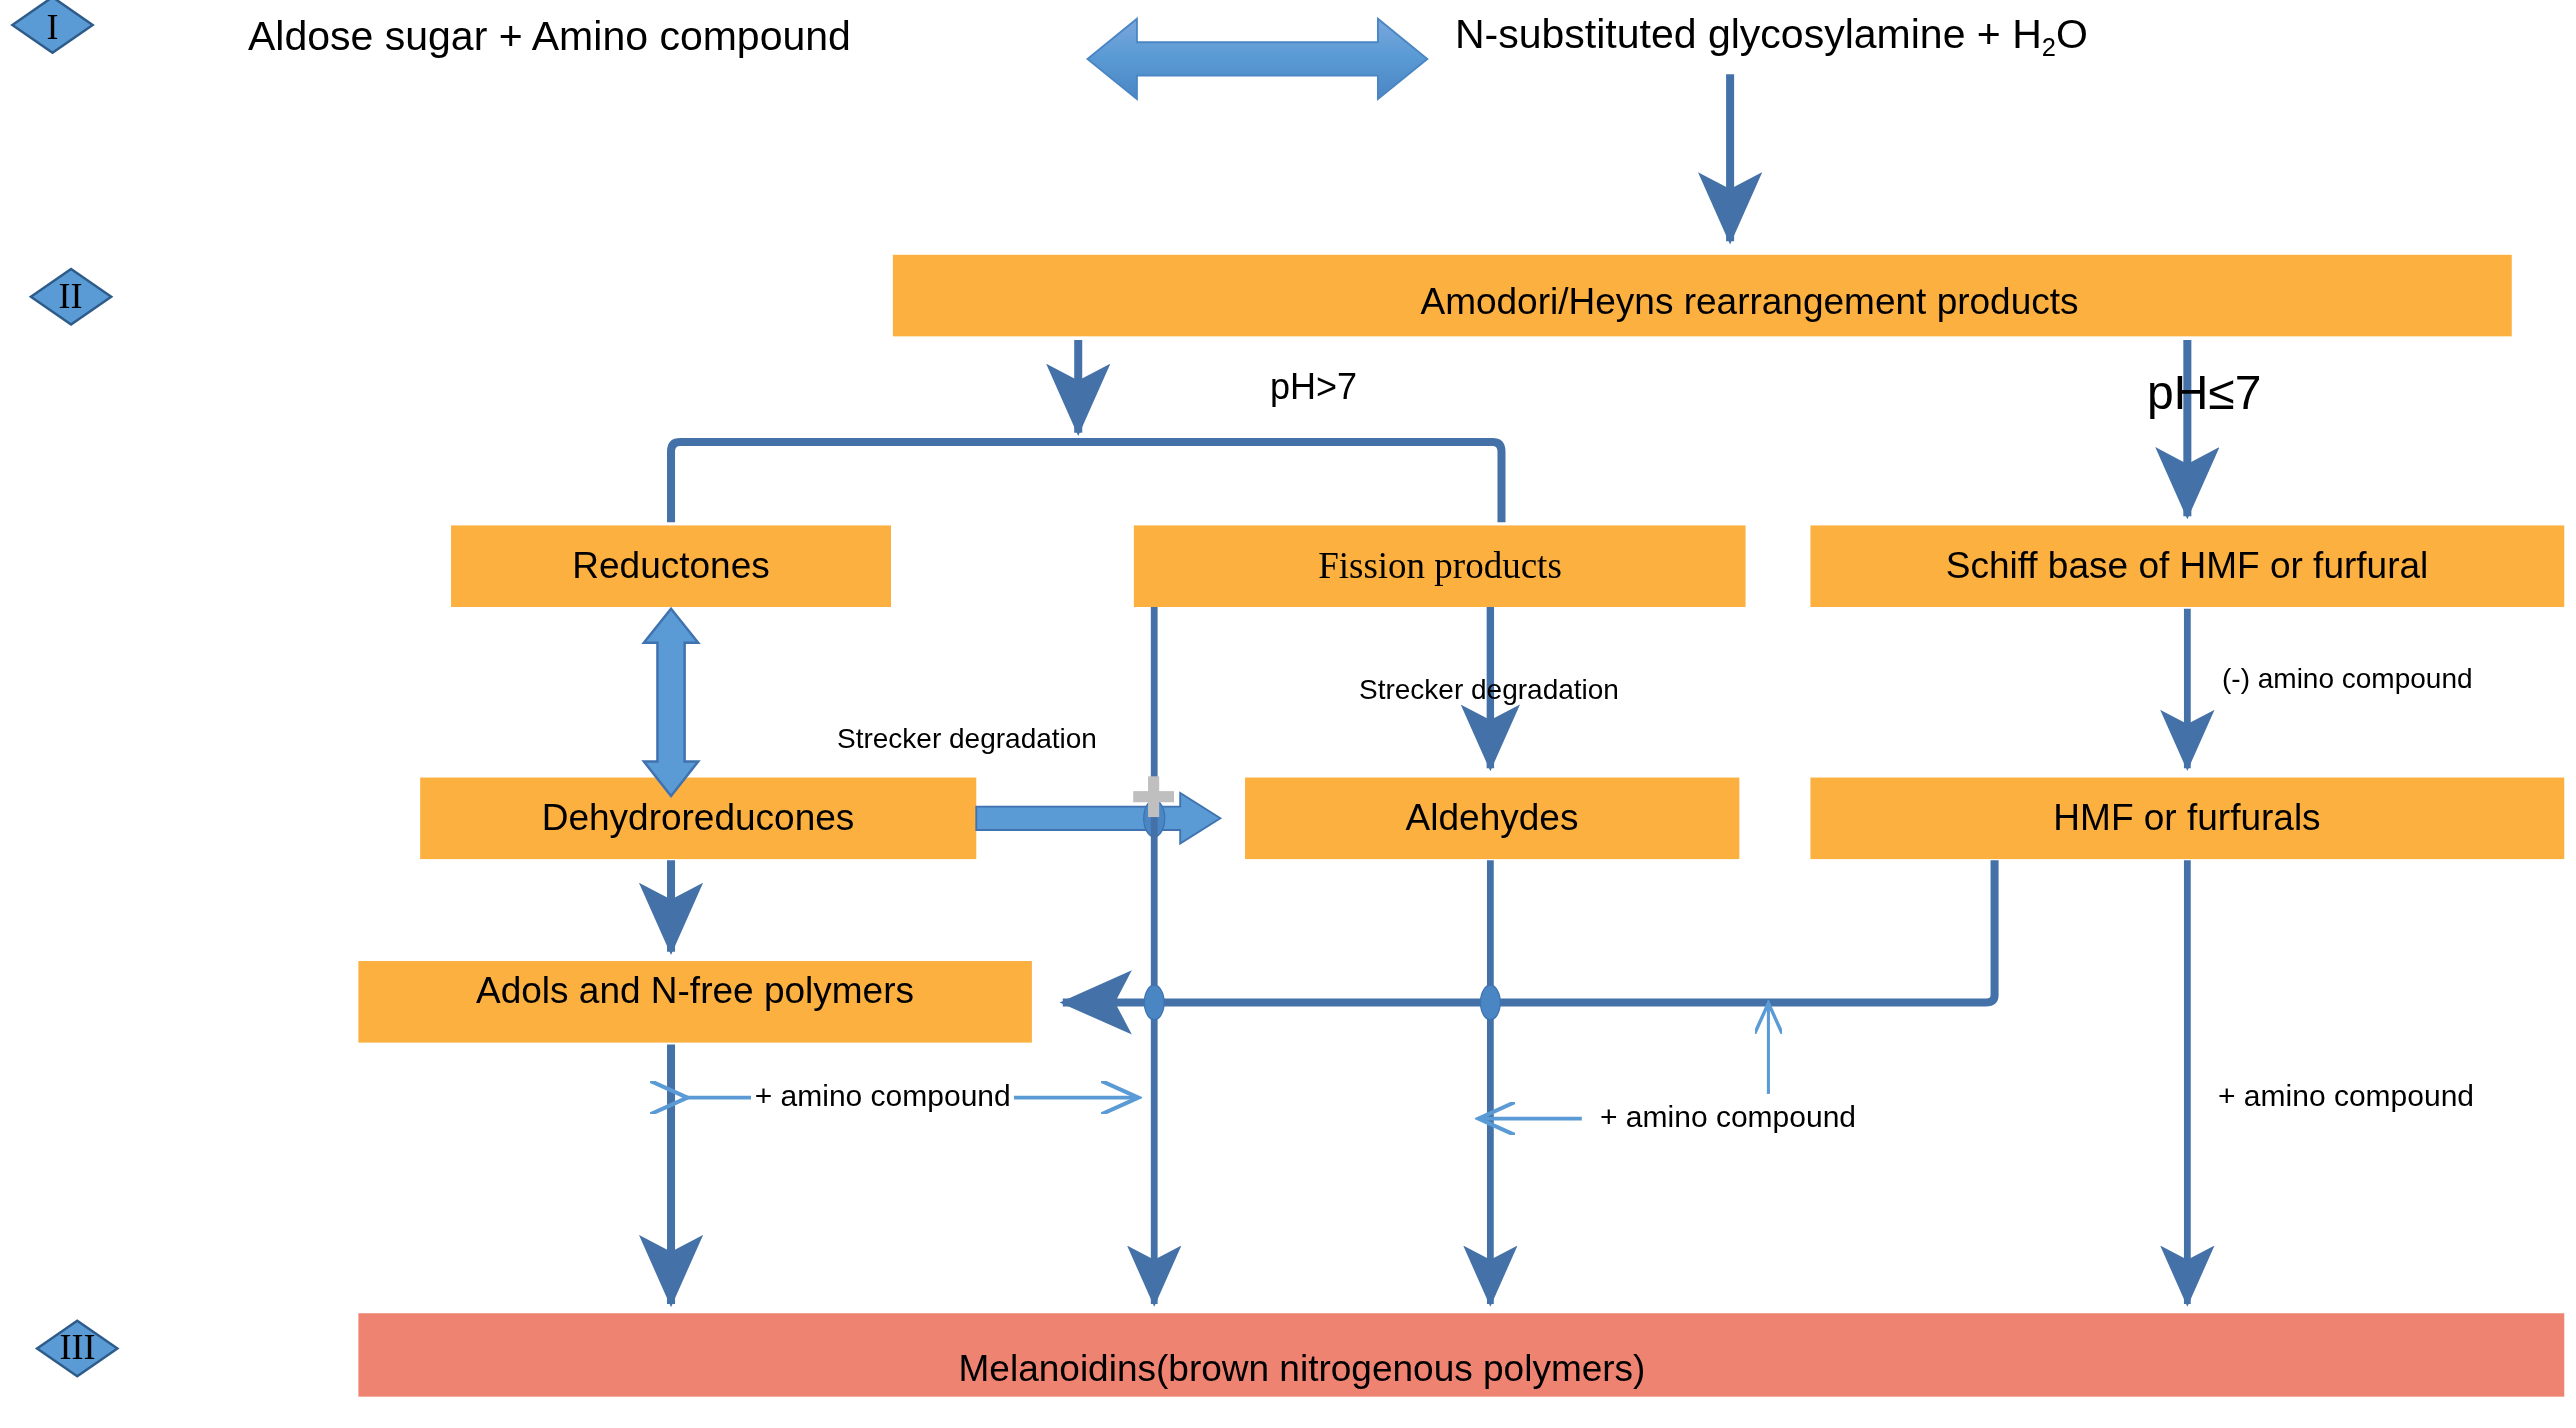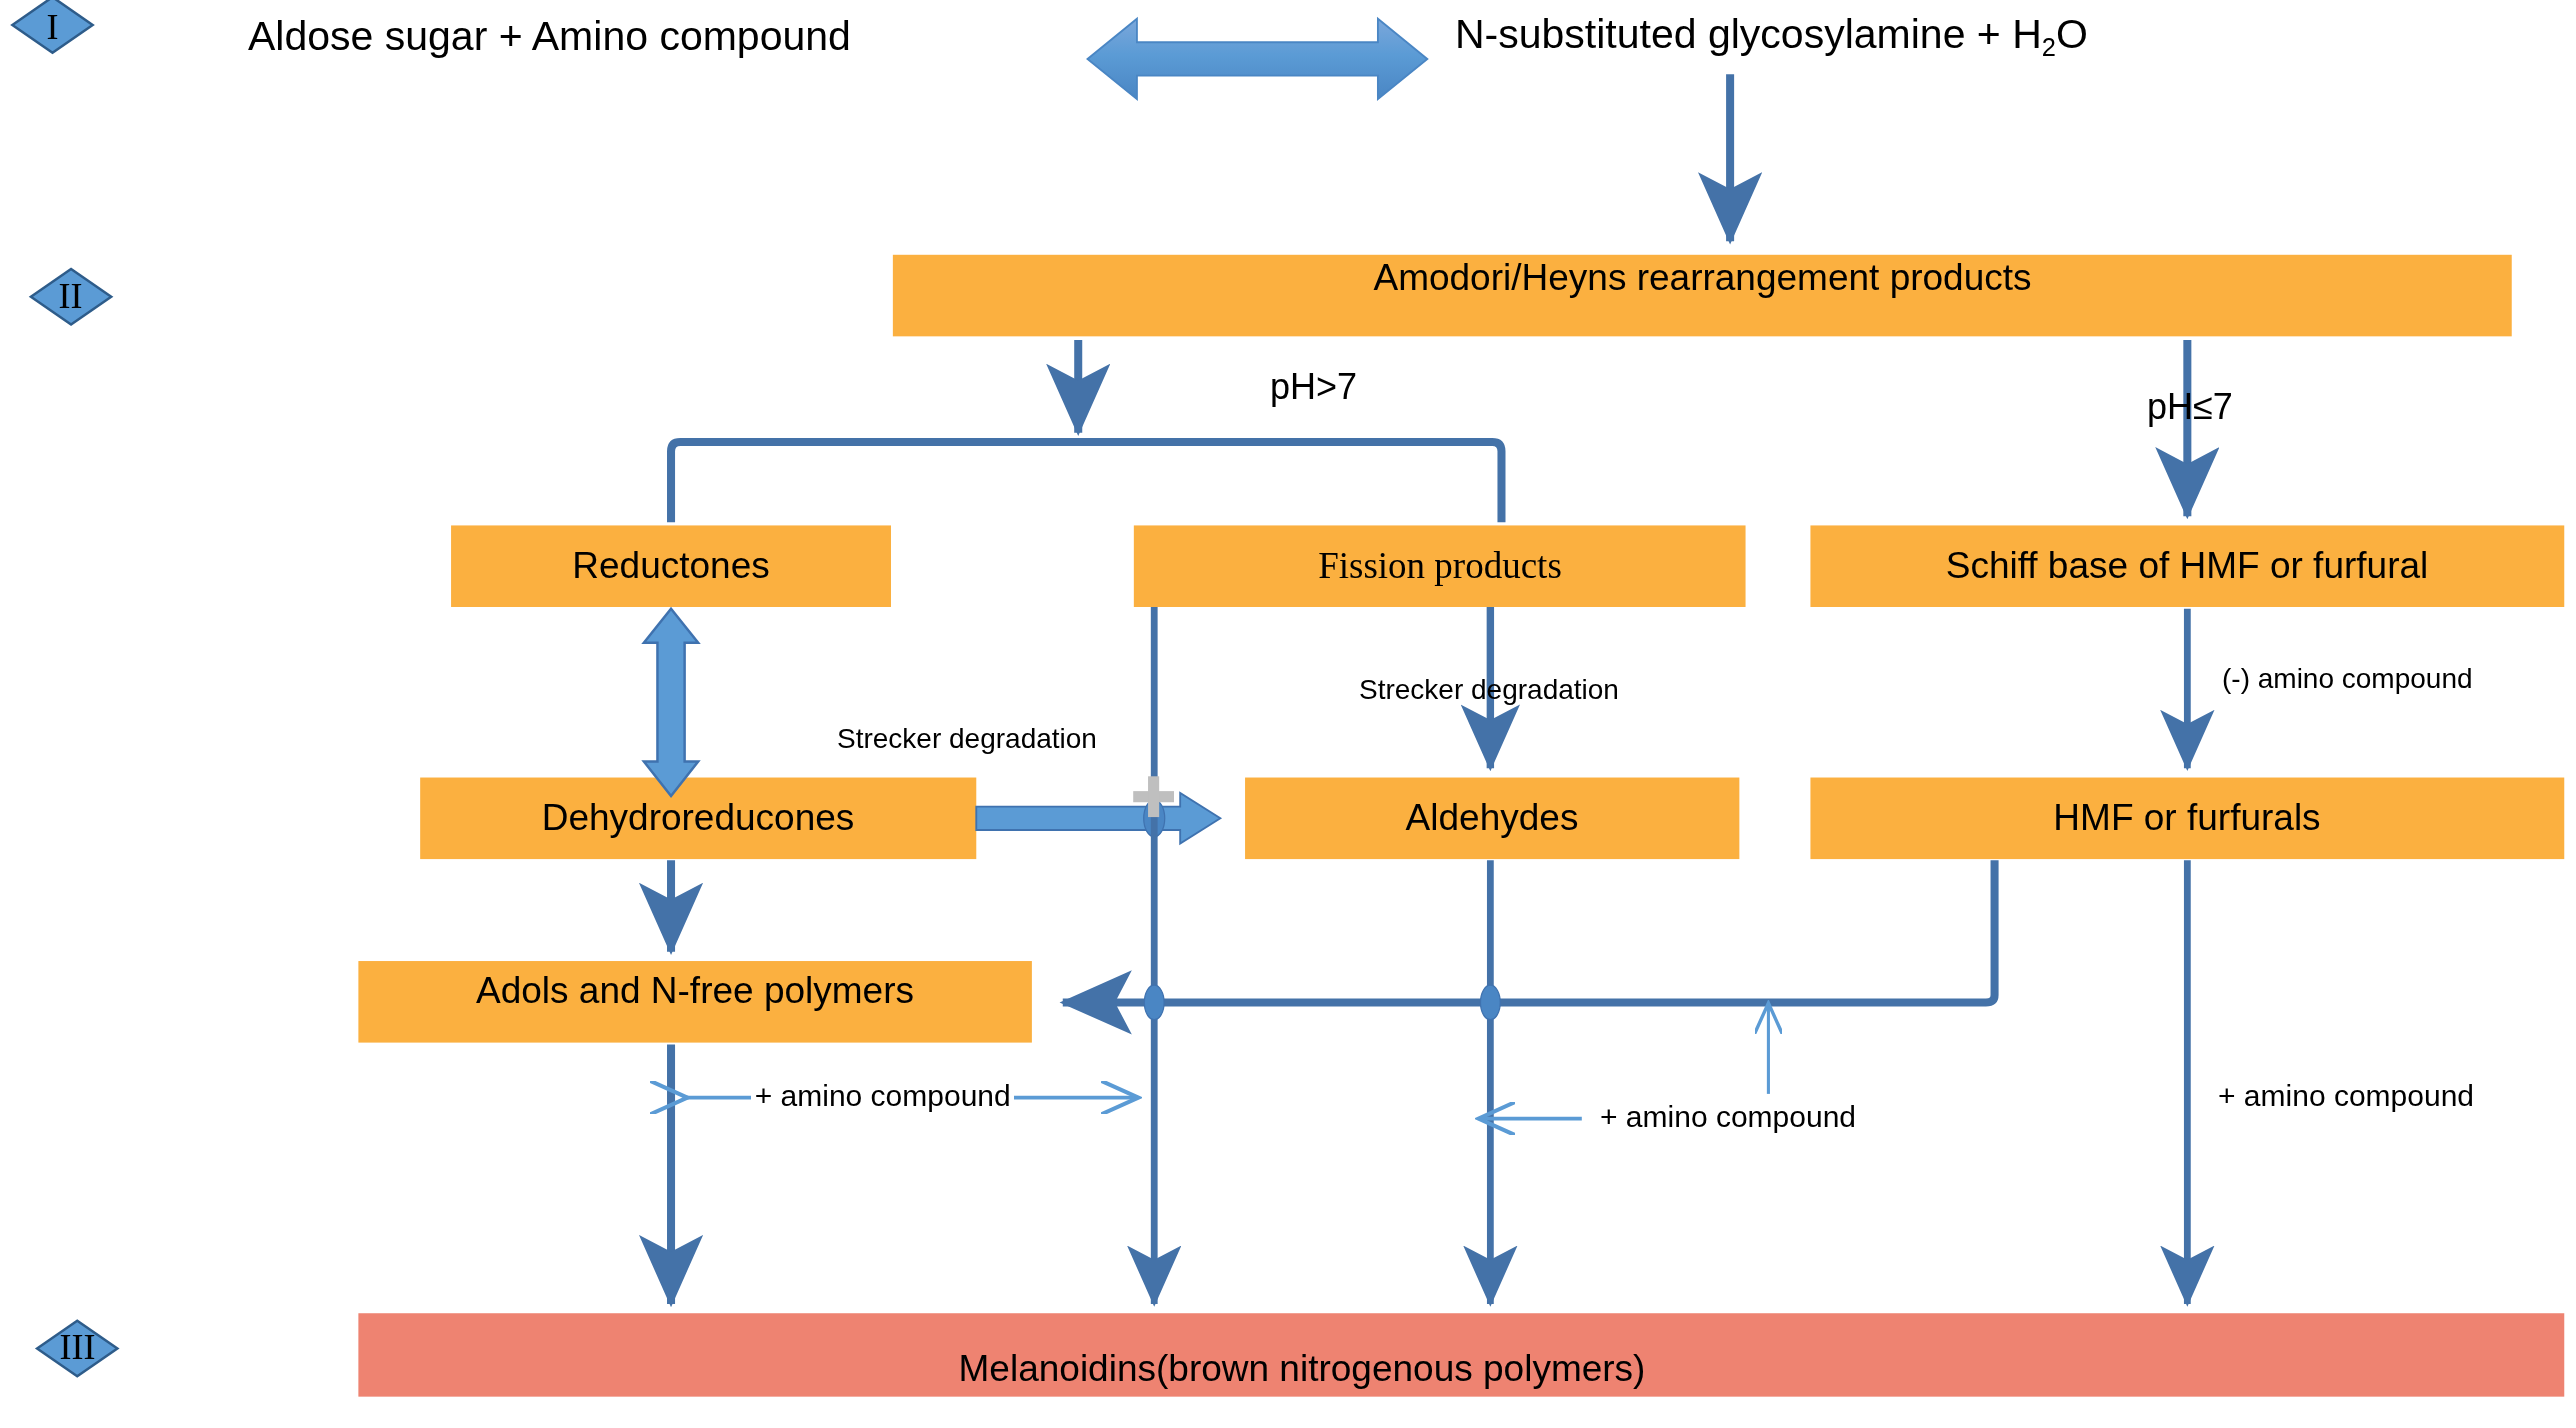--- a/index.html
+++ b/index.html
@@ -106,41 +106,41 @@
   </svg>
 
   <div class="stagelbl" style="left:31px;top:5px;width:43px;height:43px;font-size:36px;">I</div>
   <div class="stagelbl" style="left:49px;top:274px;width:43px;height:43px;font-size:36px;">II</div>
   <div class="stagelbl" style="left:56px;top:1325px;width:43px;height:43px;font-size:36px;">III</div>
 
   <div class="plaintext eq" style="left:248px;top:37px;transform:translateY(-50%);font-size:41px;">Aldose  sugar   +   Amino compound</div>
 
   <div class="plaintext eq" style="left:1455px;top:37px;transform:translateY(-50%);font-size:41px;"><span>N-substituted glycosylamine  +  H</span><span class="sub">2</span><span>O</span></div>
 
-  <div class="boxlabel" style="left:893px;top:237px;width:1619px;height:82px;font-size:37px;">Amodori/Heyns rearrangement  products</div>
+  <div class="boxlabel" style="left:893px;top:261px;width:1619px;height:82px;font-size:37px;padding-left:47px;">Amodori/Heyns rearrangement  products</div>
 
   <div class="boxlabel" style="left:451px;top:525px;width:440px;height:82px;font-size:37px;">Reductones</div>
 
   <div class="boxlabel" style="left:1134px;top:525px;width:612px;height:82px;font-size:37px;font-family:Liberation Serif, serif;">Fission products</div>
 
   <div class="boxlabel" style="left:1810px;top:525px;width:754px;height:82px;font-size:37px;">Schiff base of HMF or furfural</div>
 
   <div class="boxlabel" style="left:420px;top:777px;width:556px;height:82px;font-size:37px;border-radius:17px;">Dehydroreducones</div>
 
   <div class="boxlabel" style="left:1245px;top:777px;width:494px;height:82px;font-size:37px;">Aldehydes</div>
 
   <div class="boxlabel" style="left:1810px;top:777px;width:754px;height:82px;font-size:37px;">HMF or furfurals</div>
 
   <div class="boxlabel" style="left:358px;top:961px;width:674px;height:60px;font-size:37px;border-radius:15px;">Adols and N-free polymers</div>
 
   <div class="boxlabel" style="left:358px;top:1328px;width:1888px;height:83px;font-size:37px;">Melanoidins(brown nitrogenous polymers)</div>
 
   <div class="plaintext" style="left:1270px;top:368px;font-size:36px;">pH&gt;7</div>
 
-  <div class="plaintext" style="left:2147px;top:388px;font-size:36px;">pH≤7</div>
+  <div class="plaintext" style="left:2147px;top:368px;font-size:48px;">pH≤7</div>
 
   <div class="plaintext" style="left:837px;top:724px;font-size:28px;">Strecker degradation</div>
 
   <div class="plaintext" style="left:1359px;top:675px;font-size:28px;">Strecker degradation</div>
 
   <div class="plaintext" style="left:2222px;top:664px;font-size:28px;">(-) amino compound</div>
 
   <div class="plaintext" style="left:751px;top:1080px;font-size:30px;background:#fff;padding:0 3.7px;">+ amino compound</div>
 
   <div class="plaintext" style="left:1600px;top:1101px;font-size:30px;">+ amino compound</div>

